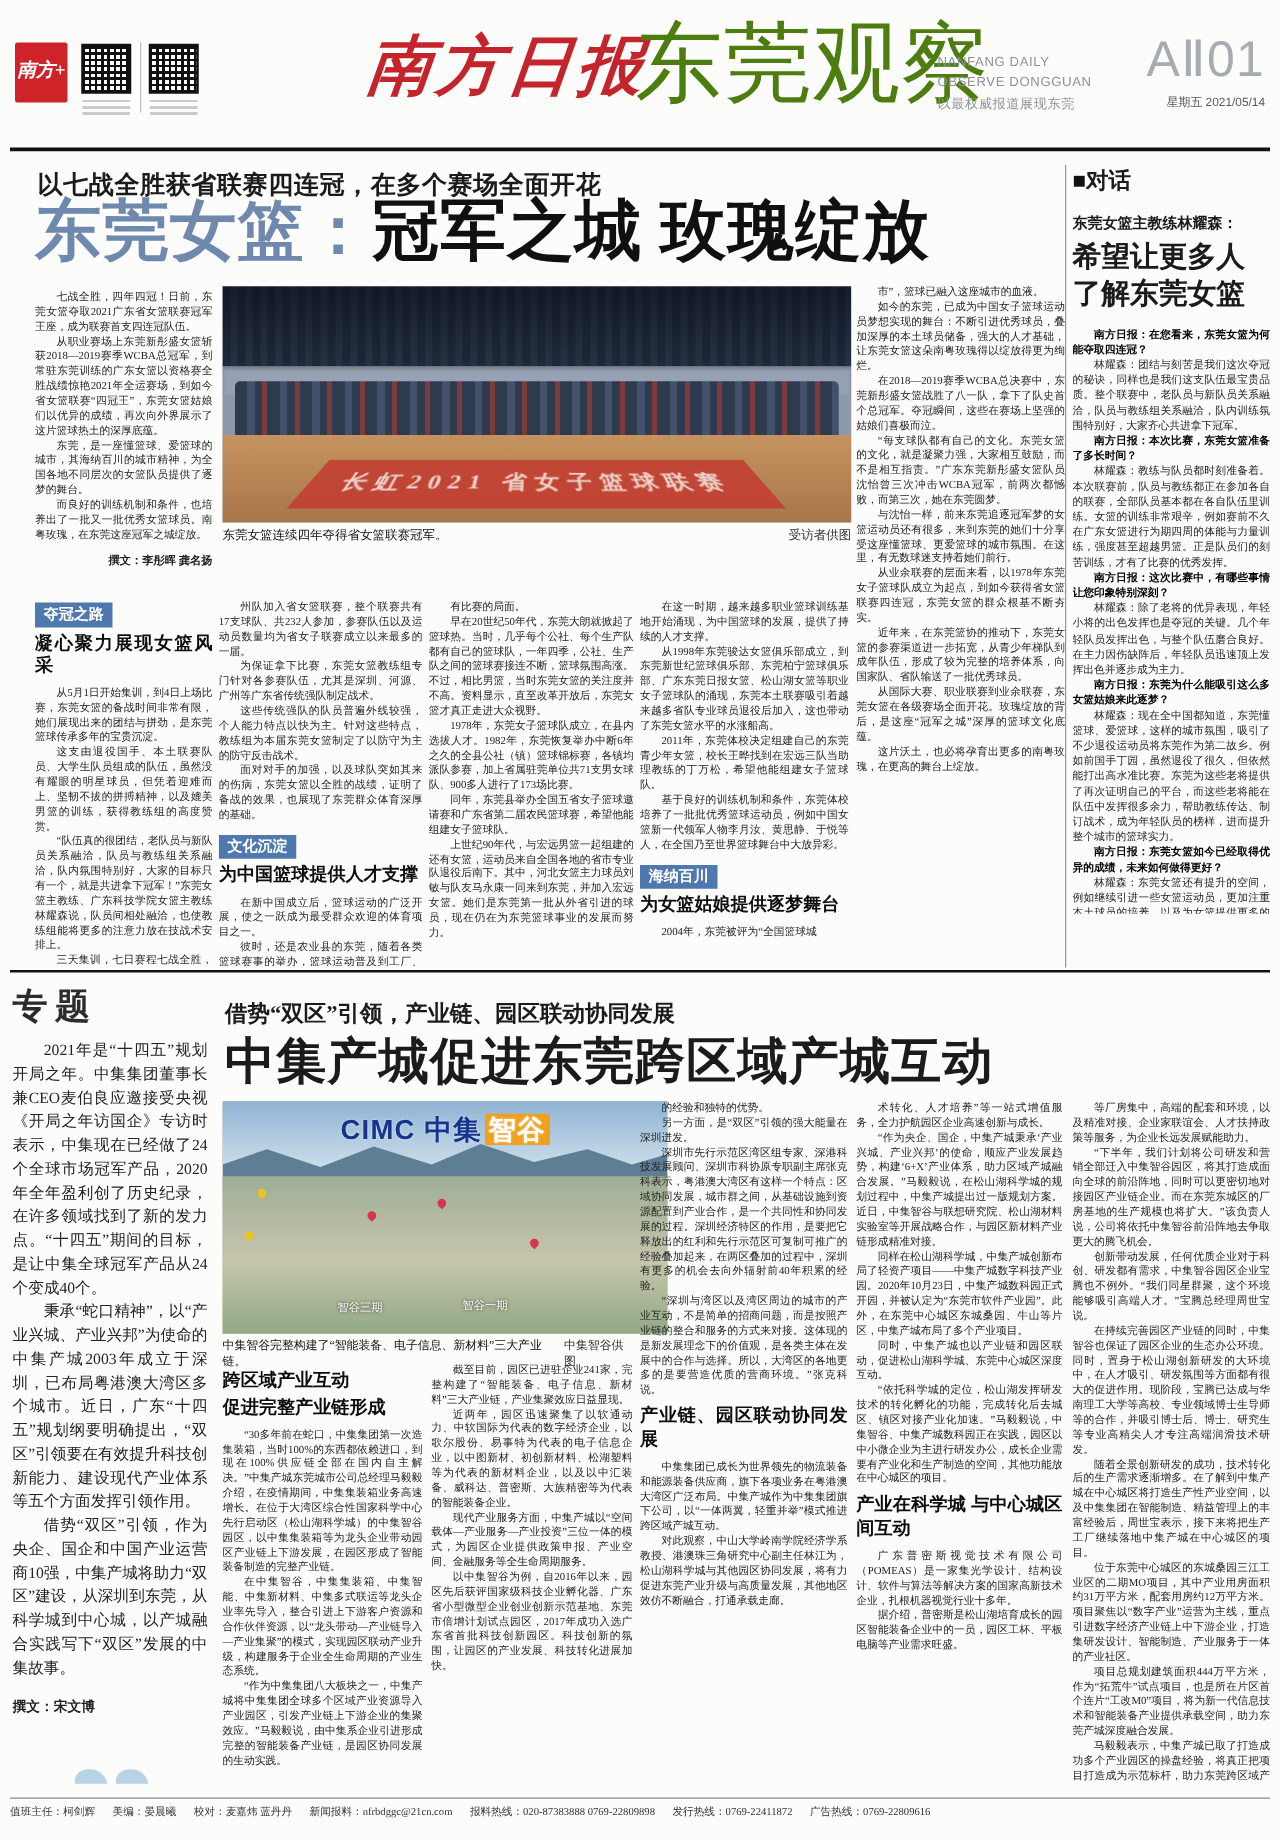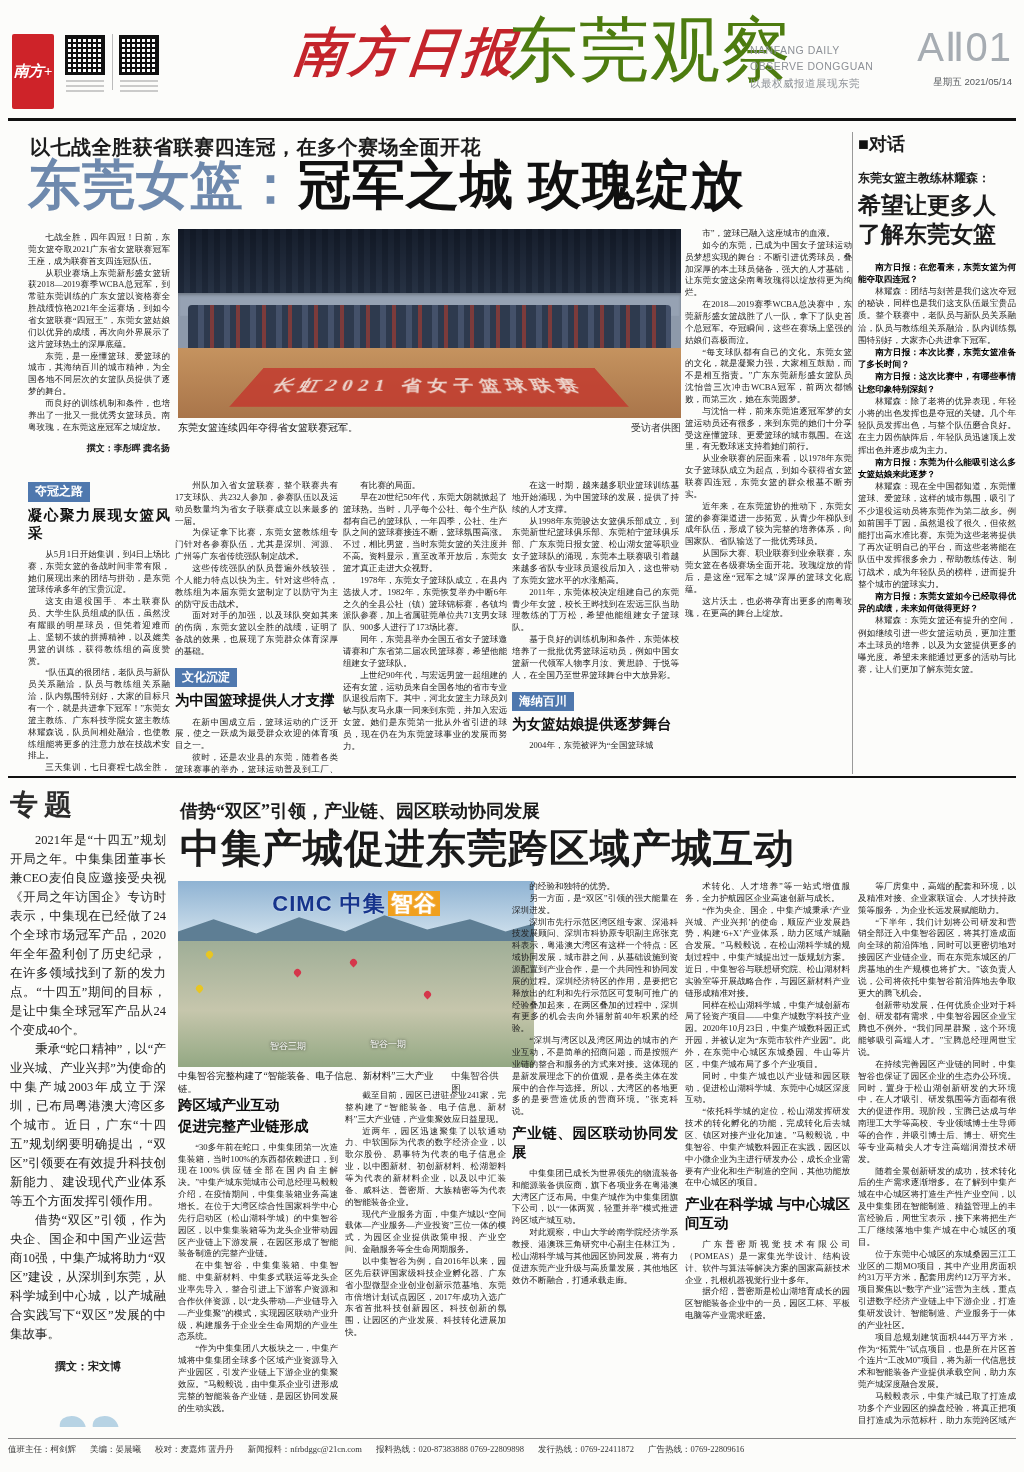--- a/index.html
+++ b/index.html
@@ -1,20 +1,20 @@
 <!DOCTYPE html>
 <html><head>
 <meta charset="utf-8">
 <style>
   html,body{margin:0;padding:0;background:#e8e8e4;}
   .page{position:relative;width:1024px;height:1472px;background:#fcfcfa;margin:0 auto;
         font-family:"Liberation Serif","DejaVu Serif",serif;color:#1b1b1b;overflow:hidden;}
   
   .masthead{position:absolute;left:8px;top:0;width:1008px;height:116px;}
-  .nf-logo{position:absolute;left:4px;top:34px;width:42px;height:75px;background:#ce2329;color:#fff;
+  .nf-logo{position:absolute;left:4px;top:34px;width:42px;height:48px;background:#ce2329;color:#fff;
            display:flex;align-items:center;justify-content:center;font-size:15px;font-weight:bold;
            font-style:italic;line-height:1.05;text-align:center;border-radius:2px;}
   .qr{position:absolute;top:36px;width:38px;height:38px;
       background-image:repeating-linear-gradient(0deg,#111 0 2px,transparent 2px 5px),
                        repeating-linear-gradient(90deg,#111 0 2px,#fff 2px 5px);
       outline:2px solid #111;outline-offset:-1px;}
   .qr.q1{left:58px;} .qr.q2{left:112px;}
   .qr-cap{position:absolute;top:78px;width:38px;height:14px;background:
       repeating-linear-gradient(0deg,#aaa 0 2px,transparent 2px 5px);opacity:.6;}
   .qr-div{position:absolute;left:104px;top:34px;width:1px;height:56px;background:#bbb;}
@@ -71,21 +71,21 @@
   .dlg-body{margin-top:12px;font-size:8.6px;line-height:1.42;text-align:justify;}
   .dlg-body p{margin:0;text-indent:2em;}
   
   .sp-label{position:absolute;left:10px;top:786px;font-size:28px;font-weight:bold;color:#2c2c2c;
             letter-spacing:6px;font-family:"Liberation Sans",sans-serif;}
   .sp-kicker{position:absolute;left:180px;top:799px;font-size:18px;font-weight:900;}
   .sp-title{position:absolute;left:180px;top:821px;font-size:40px;font-weight:900;letter-spacing:1px;white-space:nowrap;}
   .sp-intro{position:absolute;left:10px;top:831px;width:156px;height:596px;overflow:hidden;
             font-size:12.5px;line-height:1.52;text-align:justify;color:#222;}
   .sp-intro p{margin:0;text-indent:2em;}
-  .sp-byline{text-align:center;font-weight:bold;font-size:11px;margin-top:14px;}
+  .sp-byline{text-align:left;font-weight:bold;font-size:11px;margin-top:14px;}
   .sp-quote{margin-top:30px;text-align:center;font-size:150px;line-height:.8;color:#b7d3e4;
             font-family:"Liberation Serif",serif;font-weight:bold;}
   .sub2{font-size:14.5px;font-weight:900;line-height:1.3;margin:6px 0;color:#0d0d0d;
         font-family:"Liberation Sans",sans-serif;}
   
   .photo-cimc{position:absolute;left:178px;top:881px;width:356px;height:186px;overflow:hidden;background:#a9b79e;}
   .sky{position:absolute;left:0;top:0;width:100%;height:30%;background:linear-gradient(#8fb3d3,#cfe0ec);}
   .mtn{position:absolute;left:0;top:14%;width:100%;height:22%;background:#5e7e94;
        clip-path:polygon(0 100%,0 60%,10% 30%,22% 65%,34% 25%,47% 60%,58% 20%,70% 55%,82% 30%,92% 60%,100% 40%,100% 100%);}
   .city{position:absolute;left:0;top:32%;width:100%;height:68%;
@@ -223,20 +223,21 @@
     <div class="dlg-label"><span class="sq">■</span><span>对话</span></div>
     <div class="dlg-kicker">东莞女篮主教练林耀森：</div>
     <div class="dlg-title">
       <div>希望让更多人</div>
       <div>了解东莞女篮</div>
     </div>
     <div class="dlg-body col" style="position:static;height:470px;">
         <p class="q">南方日报：在您看来，东莞女篮为何能夺取四连冠？</p>
         <p class="a">林耀森：团结与刻苦是我们这次夺冠的秘诀，同样也是我们这支队伍最宝贵品质。整个联赛中，老队员与新队员关系融洽，队员与教练组关系融洽，队内训练氛围特别好，大家齐心共进拿下冠军。</p>
         <p class="q">南方日报：本次比赛，东莞女篮准备了多长时间？</p>
+        <p class="a">林耀森：教练与队员都时刻准备着。本次联赛前，队员与教练都正在参加各自的联赛，全部队员基本都在各自队伍里训练。女篮的训练非常艰辛，例如赛前不久在广东女篮进行为期四周的体能与力量训练，强度甚至超越男篮。正是队员们的刻苦训练，才有了比赛的优秀发挥。</p>
         <p class="q">南方日报：这次比赛中，有哪些事情让您印象特别深刻？</p>
         <p class="a">林耀森：除了老将的优异表现，年轻小将的出色发挥也是夺冠的关键。几个年轻队员发挥出色，与整个队伍磨合良好。在主力因伤缺阵后，年轻队员迅速顶上发挥出色并逐步成为主力。</p>
         <p class="q">南方日报：东莞为什么能吸引这么多女篮姑娘来此逐梦？</p>
         <p class="a">林耀森：现在全中国都知道，东莞懂篮球、爱篮球，这样的城市氛围，吸引了不少退役运动员将东莞作为第二故乡。例如前国手丁园，虽然退役了很久，但依然能打出高水准比赛。东莞为这些老将提供了再次证明自己的平台，而这些老将能在队伍中发挥很多余力，帮助教练传达、制订战术，成为年轻队员的榜样，进而提升整个城市的篮球实力。</p>
         <p class="q">南方日报：东莞女篮如今已经取得优异的成绩，未来如何做得更好？</p>
         <p class="a">林耀森：东莞女篮还有提升的空间，例如继续引进一些女篮运动员，更加注重本土球员的培养，以及为女篮提供更多的曝光度。希望未来能通过更多的活动与比赛，让人们更加了解东莞女篮。</p>
       </div>
   </div>
 
   <div class="rule-mid"></div>

